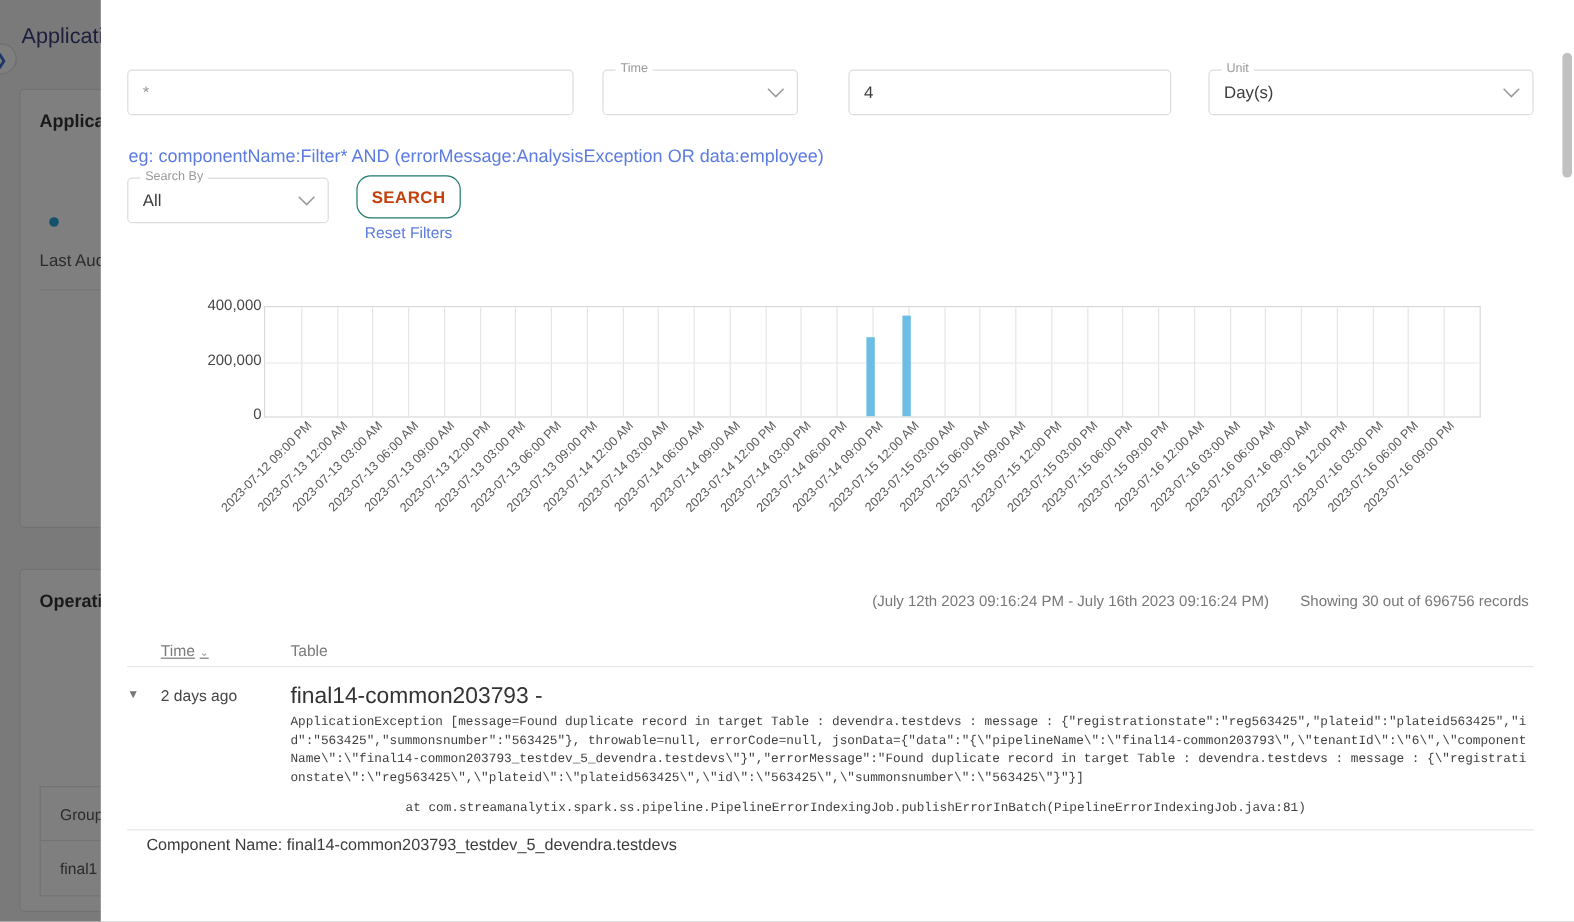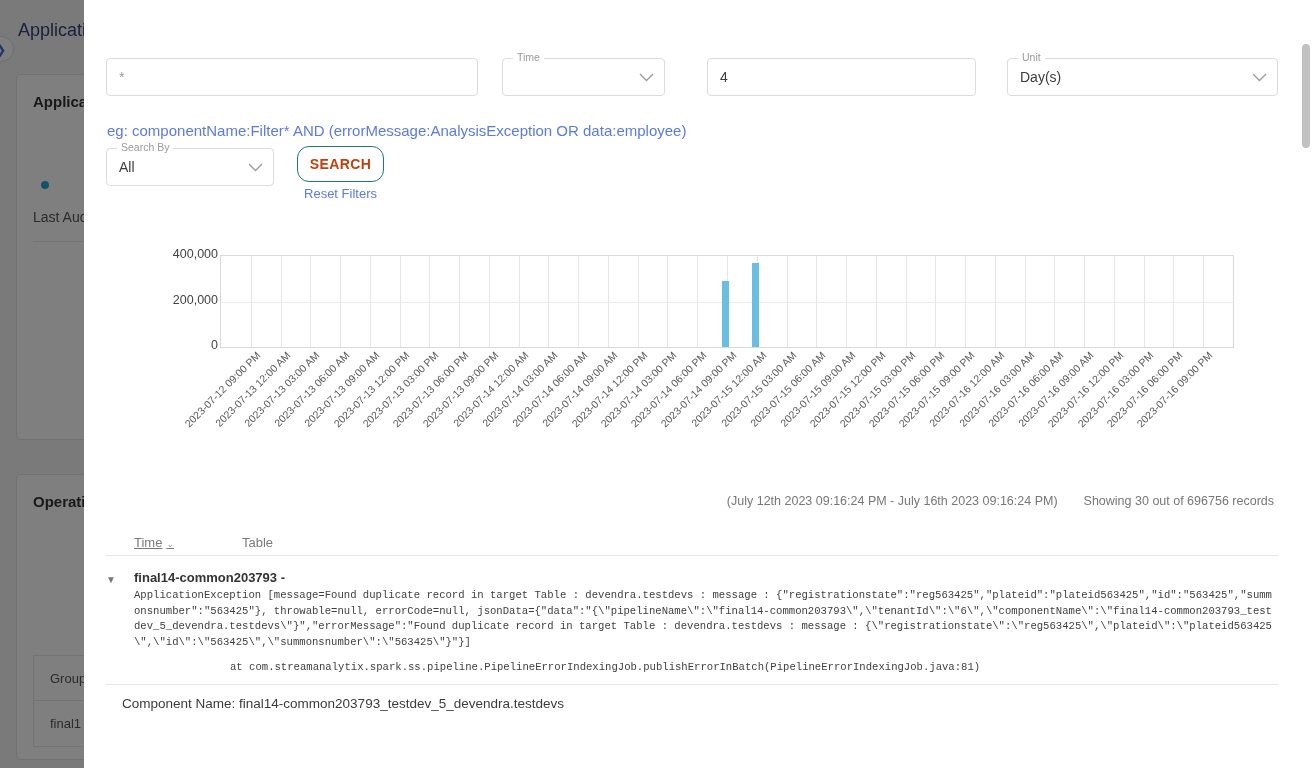--- a/index.html
+++ b/index.html
@@ -267,21 +267,21 @@
     color: #777; font-size: 10px;
     padding-top: 4px;
   }
   #row-time {
     width: 108px;
     font-size: 13px; color: #444;
     padding-top: 2px;
   }
   #row-error { flex: 1; }
   #err-title {
-    font-size: 13px; color: #333; font-weight: bold;
+    font-size: 19px; color: #333; font-weight: normal;
     margin-bottom: 3px;
   }
   #err-body {
     font-family: Liberation Mono, monospace;
     font-size: 10.6px;
     line-height: 15.5px;
     color: #3f3f3f;
     white-space: pre-wrap;
     word-break: break-all;
   }
@@ -483,20 +483,21 @@
         <div class="col-time">
           <span>Time</span><span class="sort-caret">⌄</span>
         </div>
         <div class="col-error">
           <span>Table</span>
         </div>
       </div>
 
       <div id="results-row">
         <div id="row-expand">▼</div>
+        <div id="row-time">2 days ago</div>
         <div id="row-error">
           <div id="err-title">final14-common203793 -</div>
           <div id="err-body">ApplicationException [message=Found duplicate record in target Table : devendra.testdevs : message : {"registrationstate":"reg563425","plateid":"plateid563425","id":"563425","summonsnumber":"563425"}, throwable=null, errorCode=null, jsonData={"data":"{\"pipelineName\":\"final14-common203793\",\"tenantId\":\"6\",\"componentName\":\"final14-common203793_testdev_5_devendra.testdevs\"}","errorMessage":"Found duplicate record in target Table : devendra.testdevs : message : {\"registrationstate\":\"reg563425\",\"plateid\":\"plateid563425\",\"id\":\"563425\",\"summonsnumber\":\"563425\"}"}]</div>
           <div id="err-stack">at com.streamanalytix.spark.ss.pipeline.PipelineErrorIndexingJob.publishErrorInBatch(PipelineErrorIndexingJob.java:81)</div>
         </div>
       </div>
     </div>
 
     <div id="component-name">Component Name: final14-common203793_testdev_5_devendra.testdevs</div>
 

